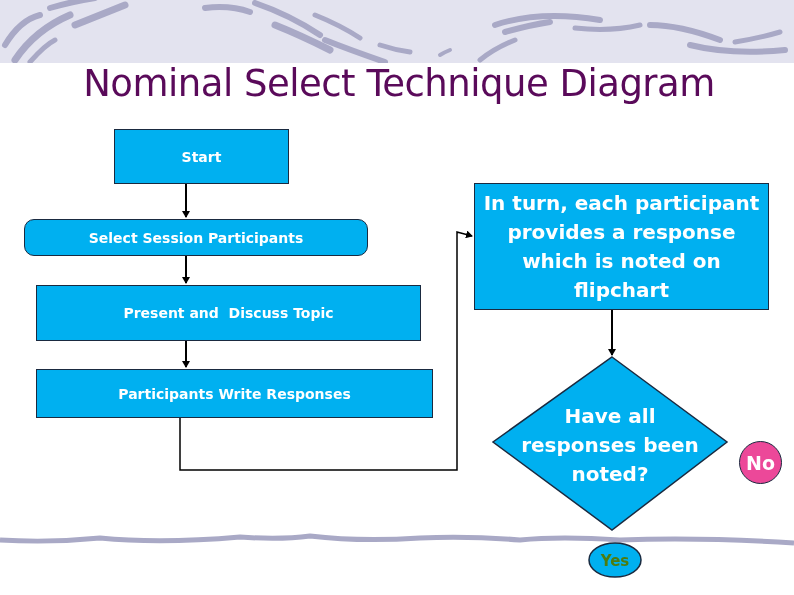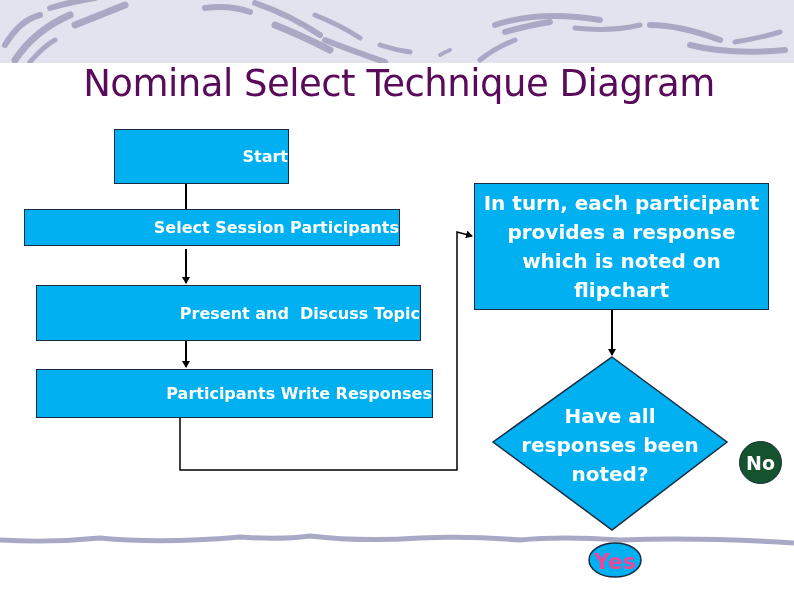--- a/index.html
+++ b/index.html
@@ -1,23 +1,23 @@
 <!DOCTYPE html>
 <html><head>
 <meta charset="utf-8">
 <style>
   html, body { margin:0; padding:0; }
   body { width:794px; height:595px; position:relative; overflow:hidden; background:#ffffff; font-family:"DejaVu Sans", sans-serif; }
   .banner { position:absolute; left:0; top:0; width:794px; height:63px; background:#e3e3ef; }
   .title { position:absolute; left:0; top:62px; width:794px; text-align:center; font-family:"DejaVu Sans", sans-serif; font-size:37px; color:#5a0a5a; letter-spacing:-0.5px; padding-right:0px; box-sizing:border-box; }
   .title span { position:relative; left:2px; }
   .box { position:absolute; background:#00b0f0; border:1.5px solid #1a2a40; color:#ffffff; font-weight:bold; display:flex; align-items:center; justify-content:center; text-align:center; box-sizing:border-box; }
-  .box.t18 { font-size:16px;justify-content:flex-end; }
+  .box.t18 { font-size:14px; }
   .lines { position:absolute; left:0; top:0; }
-  .circle { position:absolute; background:#14532d; border:1.5px solid #1a2a40; border-radius:50%; color:#fff; font-weight:bold; font-size:19px; display:flex; align-items:center; justify-content:center; box-sizing:border-box; }
+  .circle { position:absolute; background:#ec4899; border:1.5px solid #1a2a40; border-radius:50%; color:#fff; font-weight:bold; font-size:19px; display:flex; align-items:center; justify-content:center; box-sizing:border-box; }
   .diamond-text { position:absolute; left:510px; top:402px; width:200px; text-align:center; color:#fff; font-weight:bold; font-size:20px; line-height:29px; }
 </style>
 </head>
 <body>
 
 <div class="banner">
   <svg width="794" height="63">
     <g fill="none" stroke="#a9a9c6" stroke-linecap="round">
       <path d="M5 45 Q20 20 40 15" stroke-width="6"></path>
       <path d="M15 60 Q35 30 70 15" stroke-width="7"></path>
@@ -65,21 +65,21 @@
 
   <polygon points="612,357 727,442 612,530 493,442" fill="#00b0f0" stroke="#1a2a40" stroke-width="1.5"></polygon>
 
   <ellipse cx="615" cy="560" rx="26" ry="17" fill="#00b0f0" stroke="#1a2a40" stroke-width="1.5"></ellipse>
 </svg>
 
 <div class="box t18" style="left:114px; top:129px; width:175px; height:55px;">
   <span>Start</span>
 </div>
 
-<div class="box t18" style="left:24px; top:209px; width:376px; height:37px;">
+<div class="box t18" style="left:24px; top:219px; width:344px; height:37px;border-radius:10px;">
   <span style="white-space:pre">Select Session Participants</span>
 </div>
 
 <div class="box t18" style="left:36px; top:285px; width:385px; height:56px;">
   <span style="white-space:pre">Present and  Discuss Topic</span>
 </div>
 
 <div class="box t18" style="left:36px; top:369px; width:397px; height:49px;">
   <span style="white-space:pre">Participants Write Responses</span>
 </div>
@@ -94,15 +94,15 @@
 <div class="diamond-text">
   <div>Have all</div>
   <div>responses been</div>
   <div>noted?</div>
 </div>
 
 <div class="circle" style="left:739px; top:441px; width:43px; height:43px;">
   <span>No</span>
 </div>
 
-<div style="position:absolute; left:589px; top:547px; width:52px; height:28px; display:flex; align-items:center; justify-content:center; color:#ec4899; font-weight:bold; font-size:22px;">
+<div style="position:absolute; left:589px; top:547px; width:52px; height:28px; display:flex; align-items:center; justify-content:center; color:#4d7c0f; font-weight:bold; font-size:15px;">
   <span>Yes</span>
 </div>
 
 </body></html>

